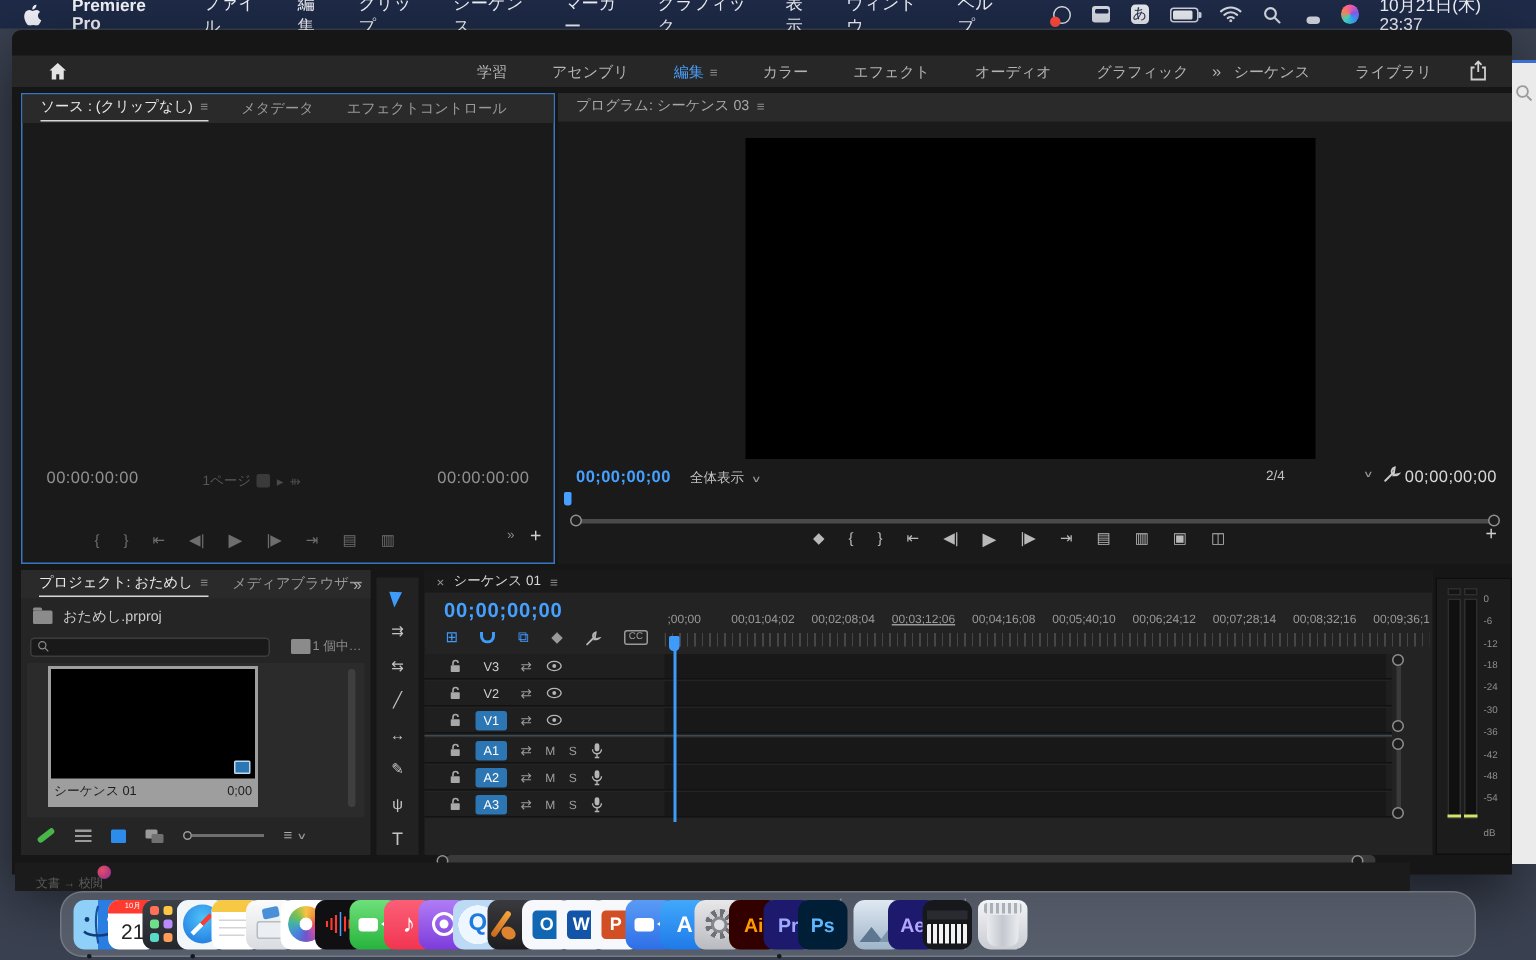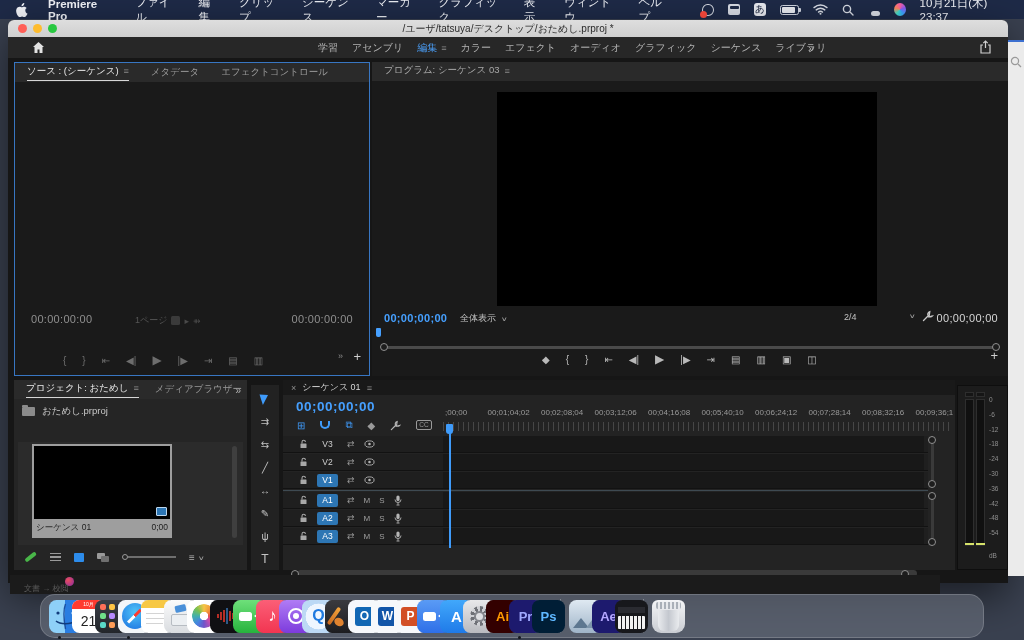--- a/index.html
+++ b/index.html
@@ -37,21 +37,21 @@
     display:flex; align-items:center; }
   .lights { display:flex; gap:6px; padding-left:10px; }
   .light { width:9px; height:9px; border-radius:50%; }
   .light.red { background:#ff5f57; } .light.yellow { background:#febc2e; } .light.green { background:#28c840; }
   #window-title { position:absolute; left:0; right:0; text-align:center; font-size:10px; color:#2b2b2b; }
 
   
   #workspace-bar { position:absolute; left:0; top:17px; width:100%; height:21px; background:#272727;
     display:flex; align-items:center; }
   #home-btn { margin-left:24px; }
-  #ws-tabs { position:absolute; left:310px; display:flex; gap:14px; font-size:10px; color:#b3b3b3; }
+  #ws-tabs { position:absolute; left:310px; display:flex; gap:30px; font-size:10px; color:#b3b3b3; }
   .ws-tab { cursor:default; }
   .ws-tab.active { color:#4a9df5; display:flex; gap:4px; align-items:center; }
   #ws-overflow { position:absolute; left:800px; color:#b3b3b3; font-size:11px; }
   #share-btn { position:absolute; right:16px; top:3px; }
 
   
   .panel { position:absolute; background:#1d1d1d; }
   .panel-header { height:19px; background:#2a2a2a; display:flex; align-items:center; gap:22px;
     padding-left:12px; font-size:9.5px; color:#999; white-space:nowrap; }
   .ptab { cursor:default; }
@@ -222,28 +222,20 @@
           <i></i>
           <i></i>
         </span>
       <span class="mb-icon siri-circle"></span>
       <span>10月21日(木) 23:37</span>
     </div>
   </div>
 
   <div id="app-window">
 
-    <div id="titlebar">
-      <div class="lights">
-        <span class="light red"></span>
-        <span class="light yellow"></span>
-        <span class="light green"></span>
-      </div>
-      <div id="window-title">/ユーザ/tatsuya/デスクトップ/おためし.prproj *</div>
-    </div>
 
     <div id="workspace-bar">
       <span id="home-btn">
         <svg width="13" height="13" viewBox="0 0 13 13">
             <path d="M6.5 1 1 6h1.5v6h3V8.5h2V12h3V6H12z" fill="#e3e3e3"></path>
           </svg>
       </span>
       <span id="ws-tabs">
           <span class="ws-tab">学習</span>
           <span class="ws-tab">アセンブリ</span>
@@ -260,21 +252,21 @@
         <svg width="13" height="14" viewBox="0 0 13 14">
             <path d="M4 5H2v8h9V5H9" stroke="#d0d0d0" stroke-width="1.2" fill="none"></path>
             <path d="M6.5 1v7M4.3 3.2 6.5 1l2.2 2.2" stroke="#d0d0d0" stroke-width="1.2" fill="none"></path>
           </svg>
       </span>
     </div>
 
     <div id="source-panel" class="panel">
       <div class="panel-header" id="source-tabs">
           <span class="ptab active">
-            <span>ソース : (シーケンス)</span>
+            <span>ソース : (クリップなし)</span>
             <span class="hamburger">≡</span>
           </span>
           <span class="ptab"><span>メタデータ</span></span>
           <span class="ptab"><span>エフェクトコントロール</span></span>
         </div>
       <div class="tc grey" style="position:absolute;left:16px;top:250px;">00:00:00:00</div>
       <div style="position:absolute;left:120px;top:251px;display:flex;align-items:center;gap:4px;font-size:9px;color:#565656;">
         <span>1ページ</span>
         <span style="display:inline-block;width:9px;height:9px;background:#3a3a3a;border-radius:1.5px;"></span>
         <span style="color:#4a4a4a;">▸</span>
@@ -347,20 +339,30 @@
             <span>プロジェクト: おためし</span>
             <span class="hamburger">≡</span>
           </span>
           <span class="ptab"><span>メディアブラウザー</span></span>
         </div>
       <span style="position:absolute;right:6px;top:5px;color:#b3b3b3;font-size:10px;">»</span>
       <div id="proj-item-row">
         <span class="bin-icon"></span>
         <span>おためし.prproj</span>
       </div>
+      <div id="proj-search-row">
+        <div id="search-box">
+          <svg width="8" height="8" viewBox="0 0 10 10">
+              <circle cx="4" cy="4" r="3" stroke="#8a8a8a" fill="none"></circle>
+              <line x1="6.3" y1="6.3" x2="9" y2="9" stroke="#8a8a8a"></line>
+            </svg>
+        </div>
+        <span style="margin-left:14px;width:13px;height:10px;background:#8b8b8b;border-radius:1px;display:inline-block;"></span>
+        <span id="proj-count">1 個中…</span>
+      </div>
       <div id="proj-content">
         <div id="proj-tile">
           <div id="tile-thumb">
             <span class="seq-badge"></span>
           </div>
           <div id="tile-caption">
             <span>シーケンス 01</span>
             <span>0;00</span>
           </div>
         </div>
@@ -409,21 +411,21 @@
               <path d="M1.5 10.5 6 6m1.8-4.3a2.6 2.6 0 1 0 2.5 4.3L7 6.8z" stroke="#b5b5b5" stroke-width="1.3" fill="none" stroke-linecap="round"></path>
             </svg>
         </span>
         <span class="ccbox">CC</span>
       </div>
       <div id="ruler">
         <div id="ruler-labels">
             <span class="ruler-label" style="left: 2px;">;00;00</span>
             <span class="ruler-label" style="left: 44.5px;">00;01;04;02</span>
             <span class="ruler-label" style="left: 98px;">00;02;08;04</span>
-            <span class="ruler-label" style="left: 151.5px;">00;03;12;06</span>
+            <span class="ruler-label" style="left: 151.5px; text-decoration: underline;">00;03;12;06</span>
             <span class="ruler-label" style="left: 205px;">00;04;16;08</span>
             <span class="ruler-label" style="left: 258.5px;">00;05;40;10</span>
             <span class="ruler-label" style="left: 312px;">00;06;24;12</span>
             <span class="ruler-label" style="left: 365.5px;">00;07;28;14</span>
             <span class="ruler-label" style="left: 419px;">00;08;32;16</span>
             <span class="ruler-label" style="left: 472.5px;">00;09;36;18</span>
           </div>
         <div id="ruler-ticks"></div>
       </div>
       <div id="tracks">

